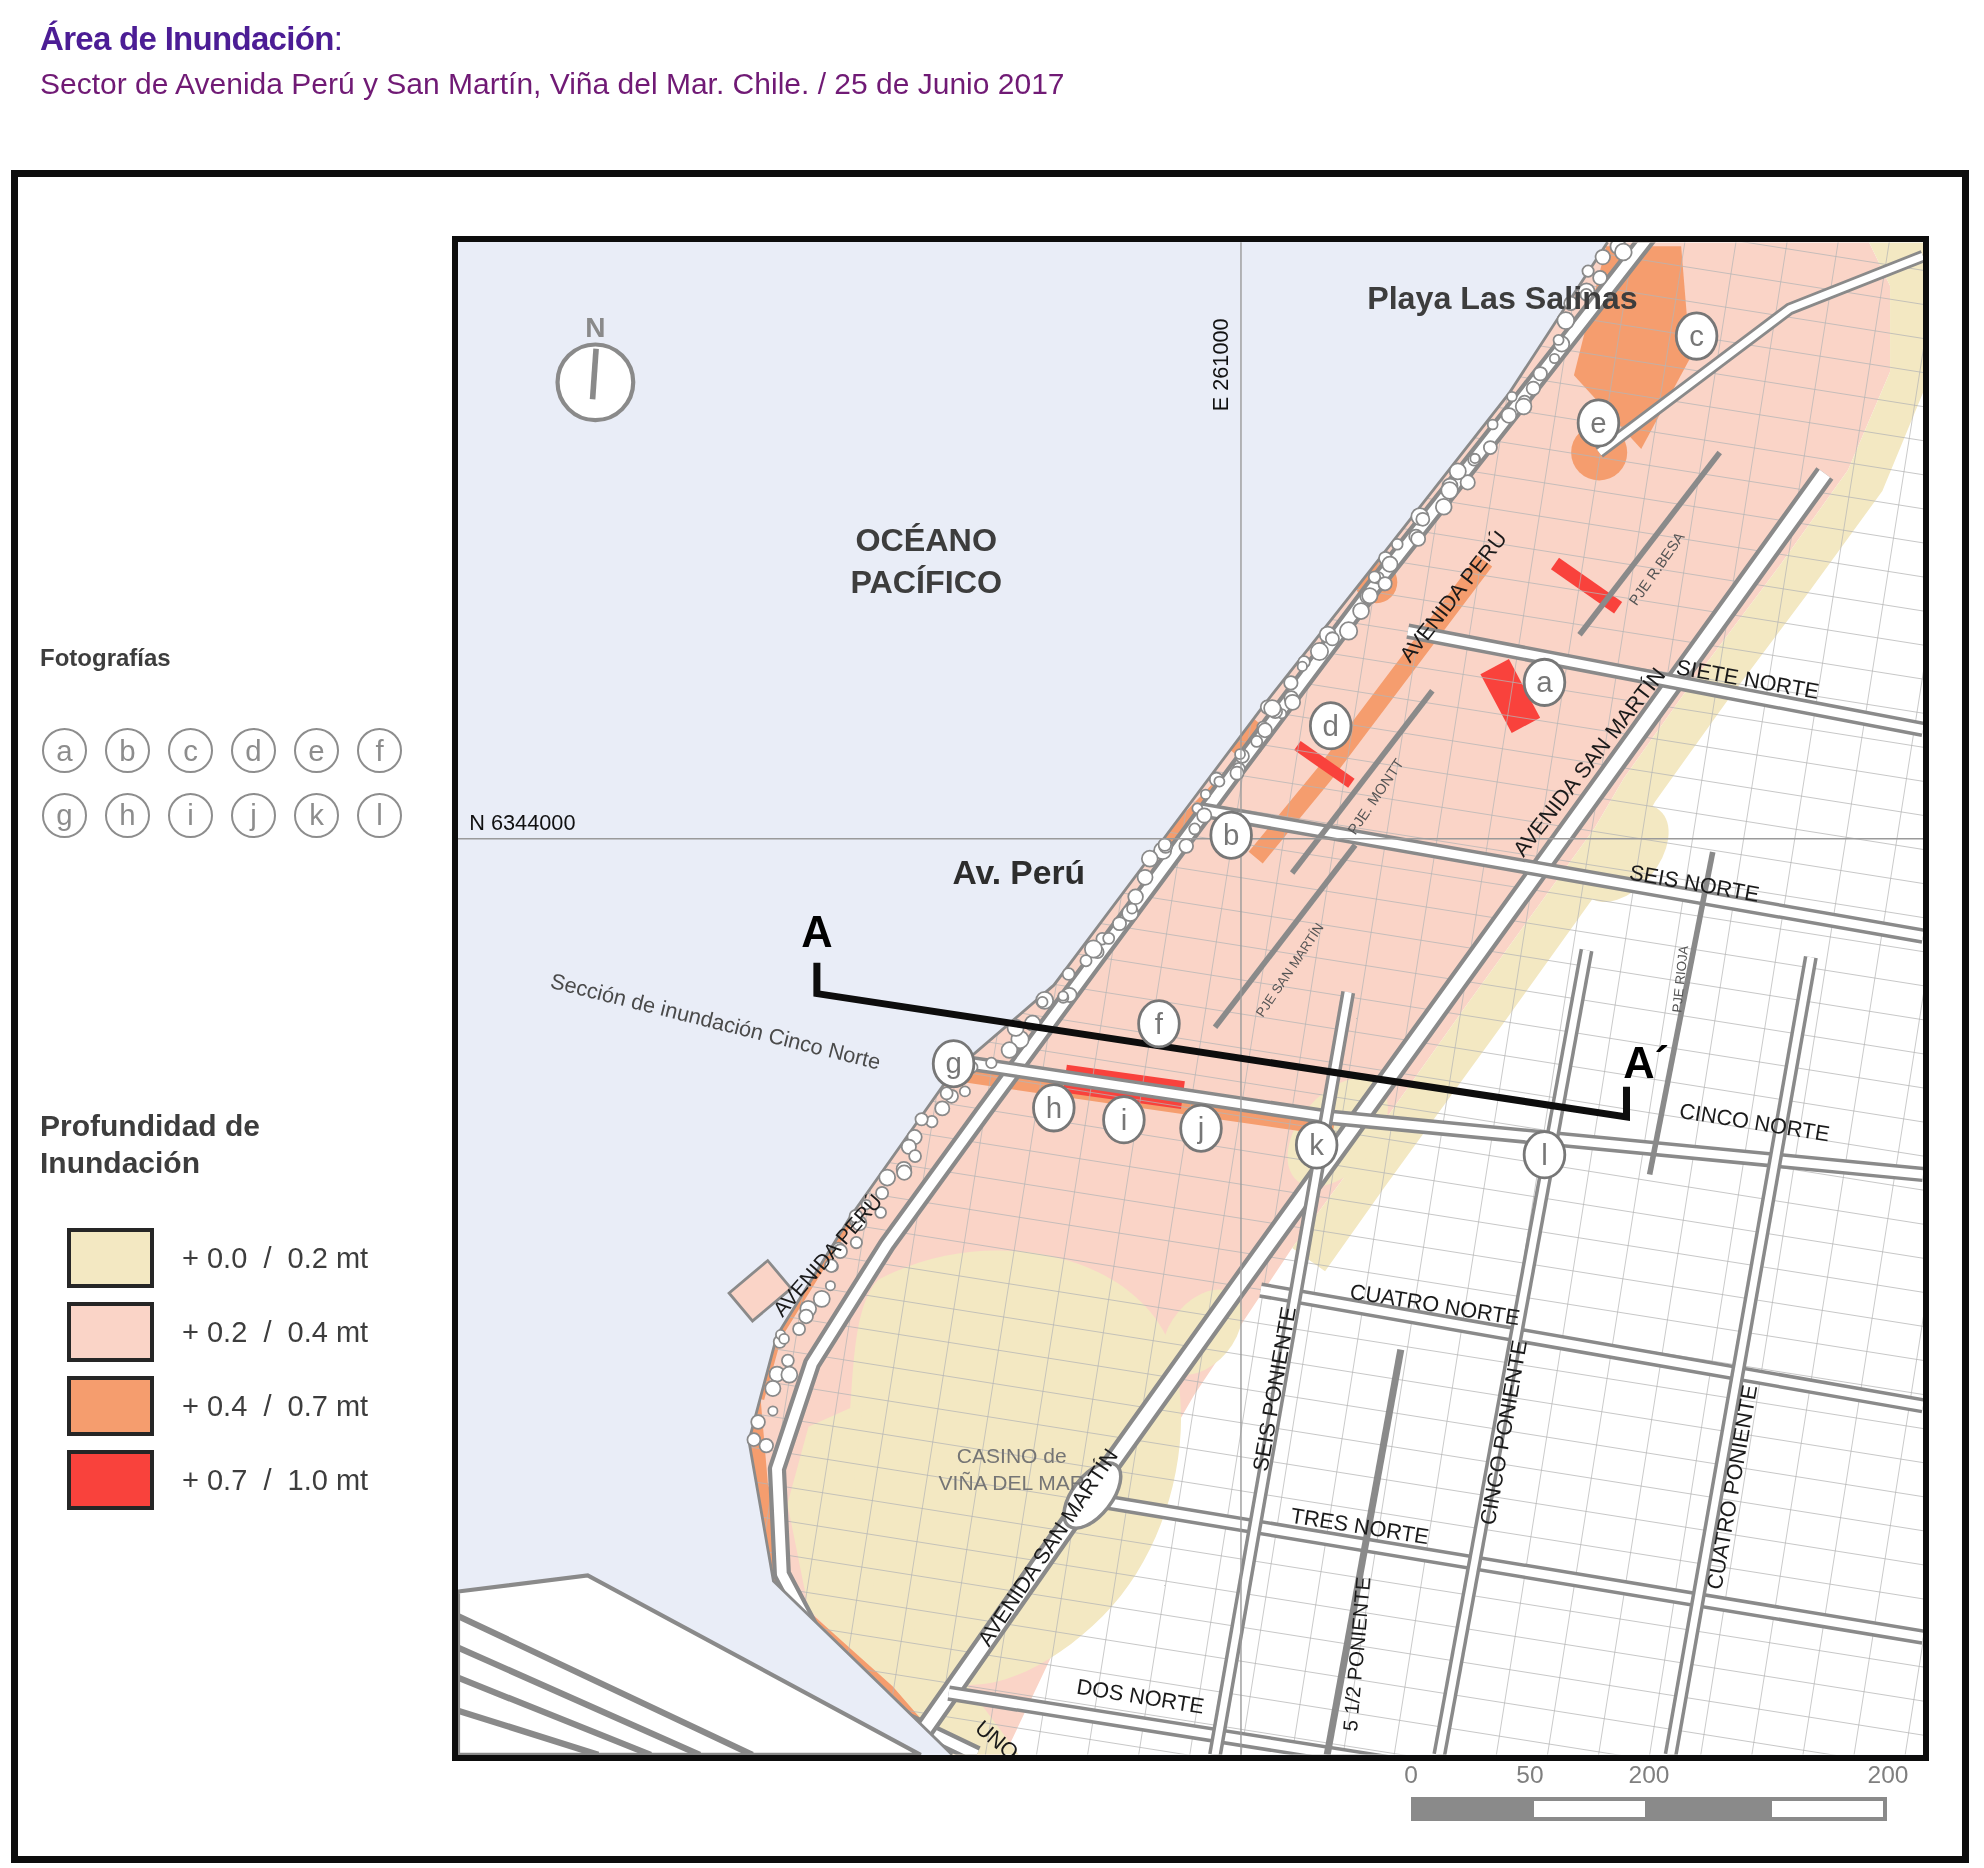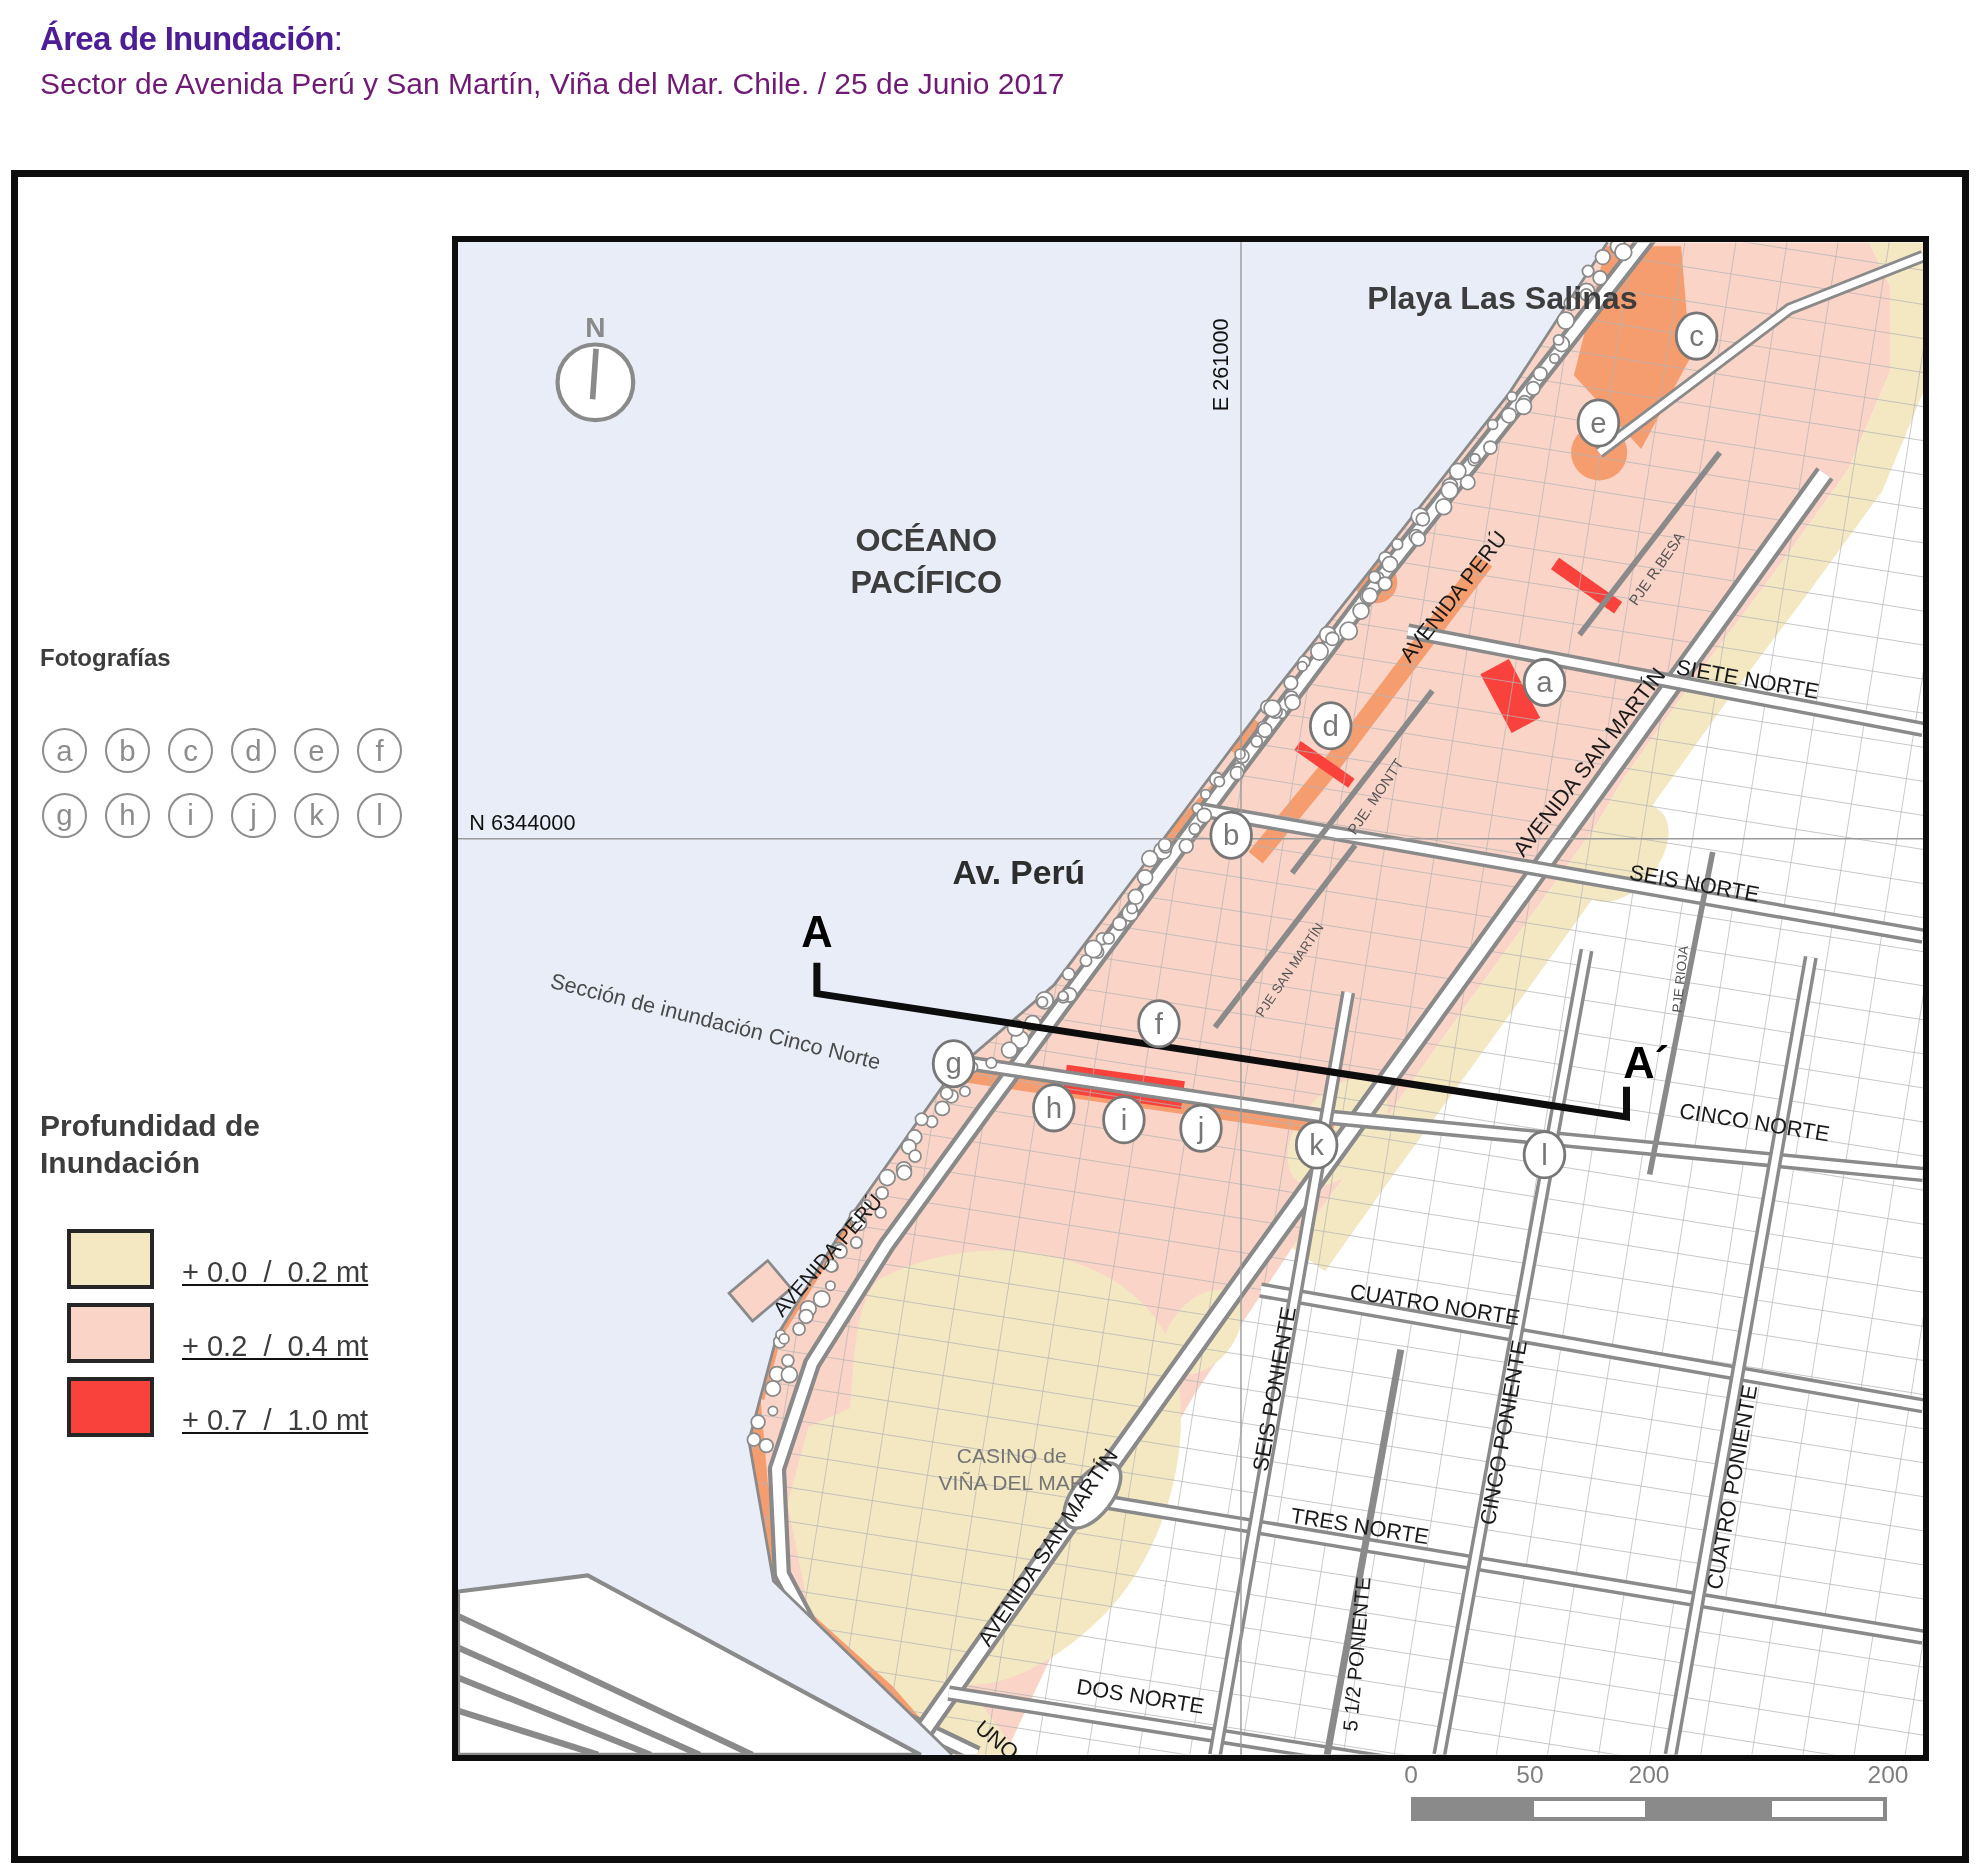--- a/index.html
+++ b/index.html
@@ -19,21 +19,21 @@
   #map-svg{display:block;width:1465px;height:1513px;}
   
   #photos-title{left:40px;top:644px;font-size:24px;font-weight:700;color:#3d3d3d;}
   #photo-grid{left:42px;top:728px;width:393px;}
   .photo-row{display:flex;gap:18px;margin-bottom:19.6px;}
   .photo-circle{width:41px;height:41px;border:2.8px solid #8d8d8d;border-radius:50%;
     display:flex;align-items:center;justify-content:center;font-size:29.4px;color:#8d8d8d;background:#fff;}
   
   #depth-title{left:40px;top:1108px;font-size:30px;font-weight:700;color:#3d3d3d;line-height:1.22;}
   #depth-rows{left:67px;top:1227px;}
-  .depth-row{display:flex;align-items:flex-end;margin-bottom:12px;height:62px;text-decoration:underline;}
+  .depth-row{display:flex;align-items:center;margin-bottom:12px;height:62px;}
   .swatch{width:79px;height:52px;border:4.9px solid #262626;}
   .depth-label{margin-left:28px;font-size:29px;color:#3d3d3d;white-space:pre;}
   
   #scalebar{left:1411px;top:1761px;width:477px;height:67px;}
   .sb-num{position:absolute;top:0;transform:translateX(-50%);font-size:24.5px;color:#7f7f7f;}
   #sb-bar{position:absolute;left:0;top:36px;width:477px;height:24px;display:flex;}
   .sb-seg{width:119px;height:100%;box-sizing:border-box;}
   .sb-solid{background:#8a8a8a;}
   .sb-open{background:#ffffff;border:4.9px solid #8a8a8a;}
 </style>
@@ -71,20 +71,24 @@
   <div>Inundación</div>
 </div>
 <div class="abs" id="depth-rows">
     <div class="depth-row">
       <div class="swatch" style="background: rgb(243, 232, 194);"></div>
       <div class="depth-label">+ 0.0  /  0.2 mt</div>
     </div>
     <div class="depth-row">
       <div class="swatch" style="background: rgb(250, 212, 199);"></div>
       <div class="depth-label">+ 0.2  /  0.4 mt</div>
+    </div>
+    <div class="depth-row">
+      <div class="swatch" style="background: rgb(245, 157, 110);"></div>
+      <div class="depth-label">+ 0.4  /  0.7 mt</div>
     </div>
     <div class="depth-row">
       <div class="swatch" style="background: rgb(249, 66, 60);"></div>
       <div class="depth-label">+ 0.7  /  1.0 mt</div>
     </div>
   </div>
 
 <div class="abs" id="map-panel">
   <svg id="map-svg" viewBox="0 0 2090 2158">
     <defs>

